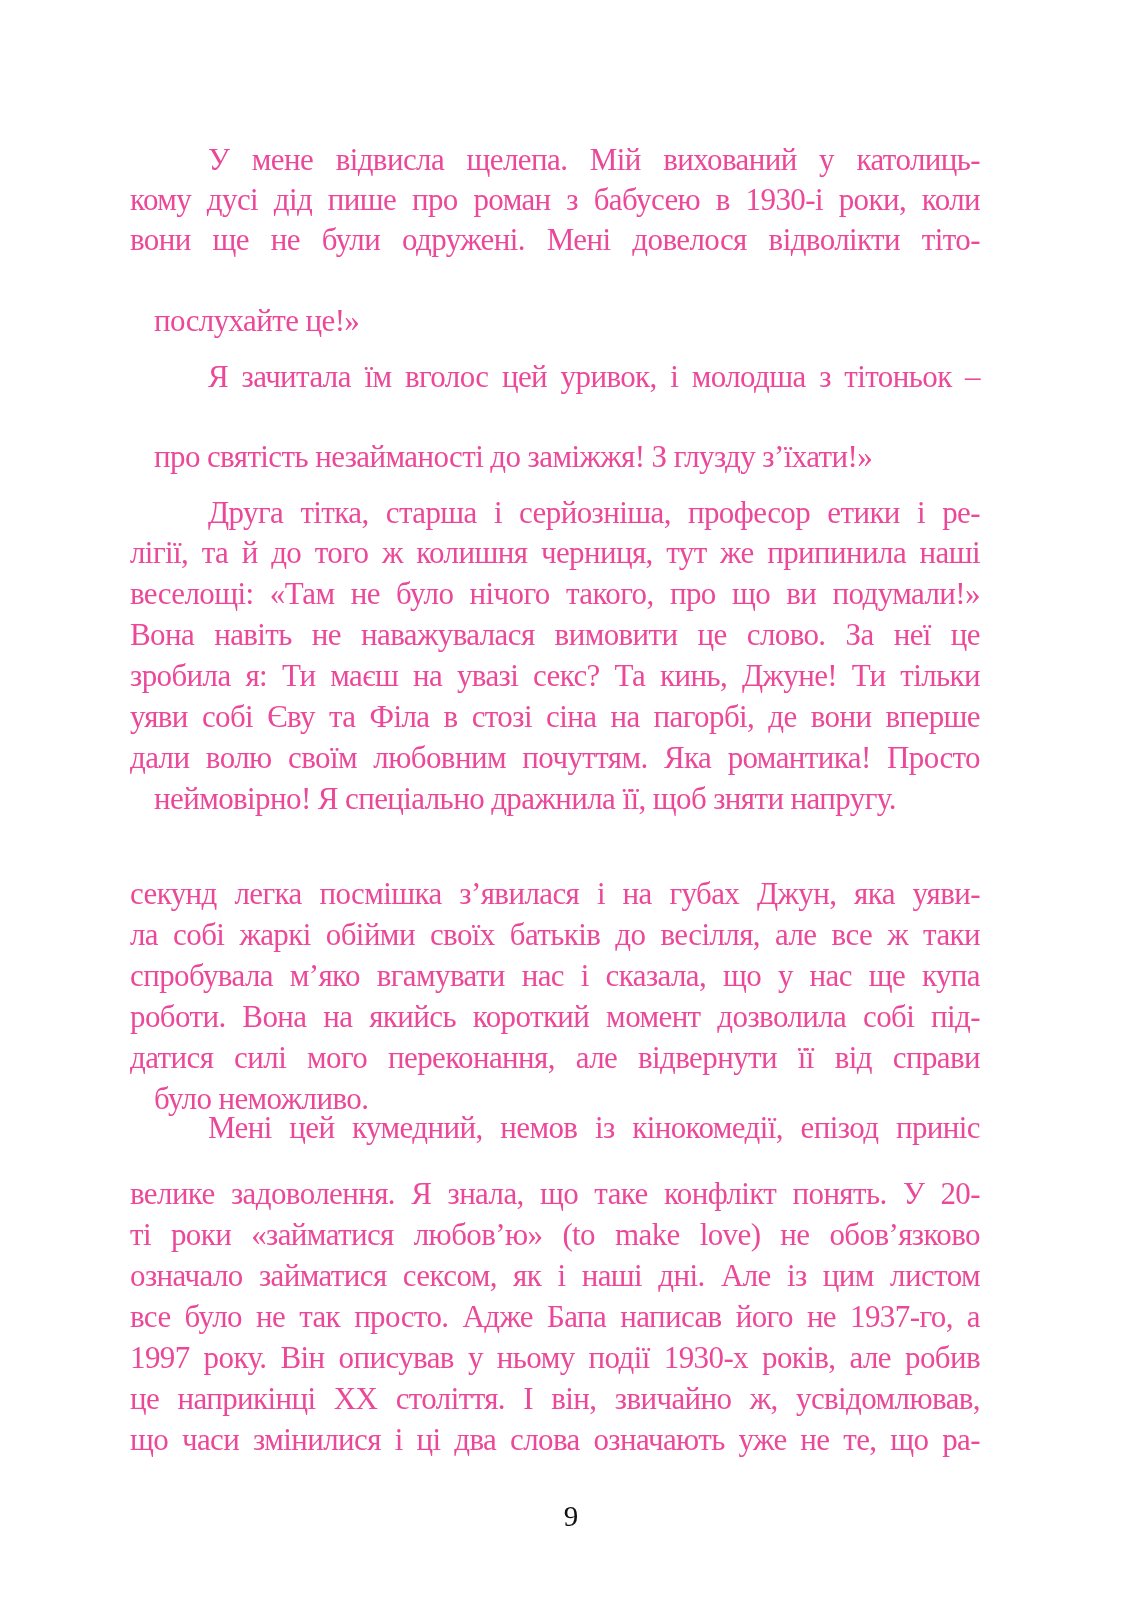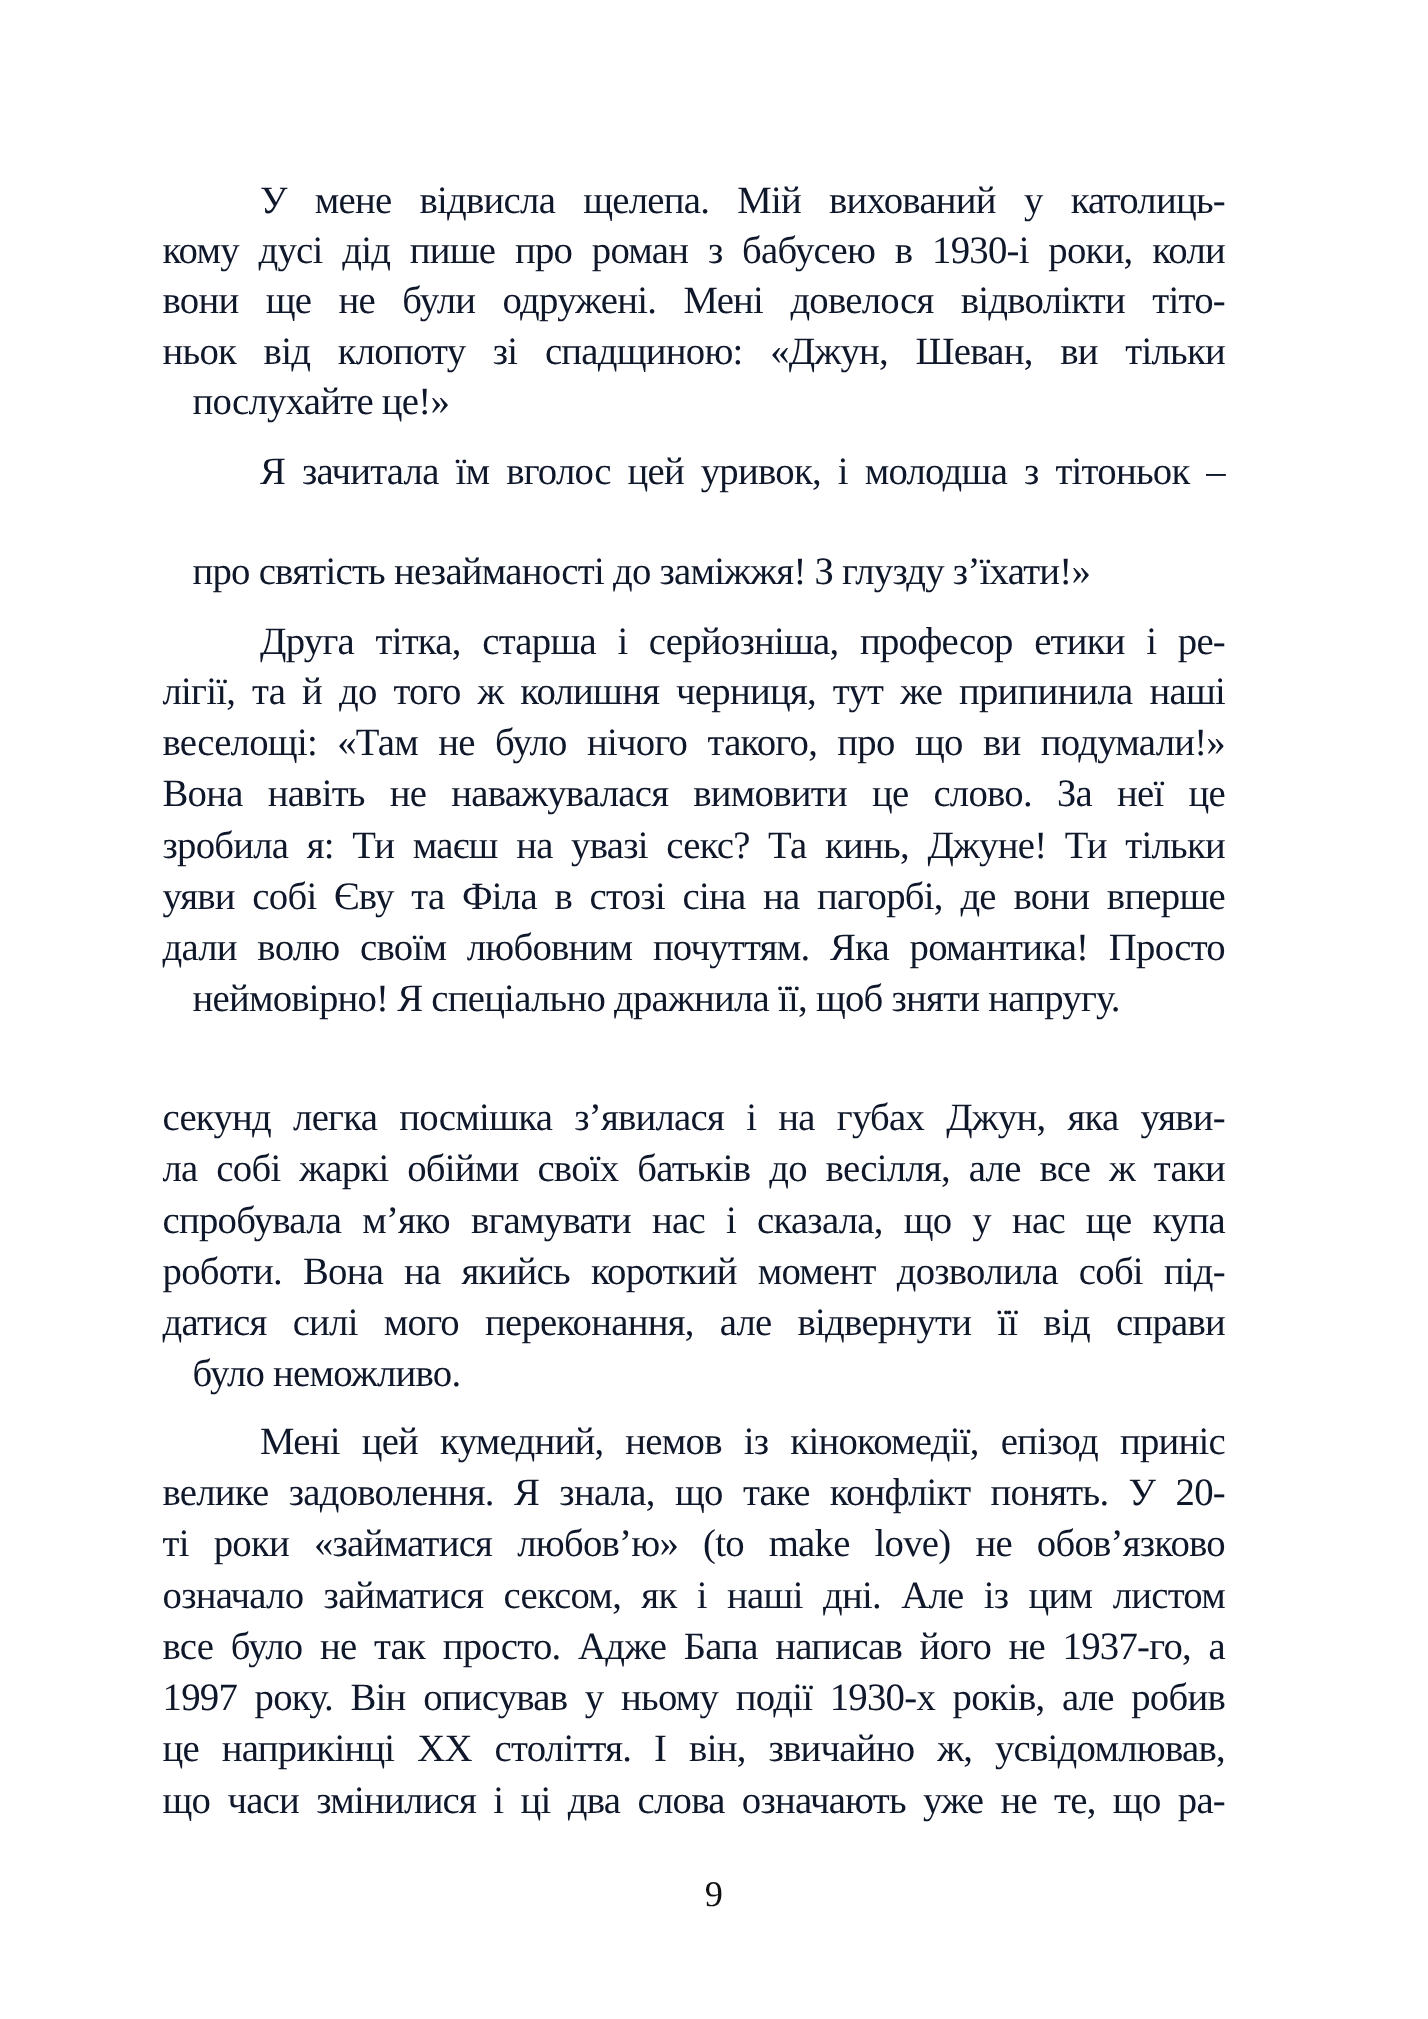--- a/index.html
+++ b/index.html
@@ -1,41 +1,40 @@
 <!DOCTYPE html>
 <html><head>
 <meta charset="utf-8">
 <style>
   html, body { margin:0; padding:0; background:#ffffff; }
   body { width:1142px; height:1615px; position:relative; overflow:hidden; }
   .page { position:absolute; left:0; top:0; width:1142px; height:1615px; background:#fff; }
   .line {
     position:absolute; left:130px; width:850px; height:40px;
     font-family:"Liberation Serif", "DejaVu Serif", serif;
-    font-size:31px; line-height:40px; color:#0f172a;
+    font-size:31px; line-height:40px; color:#ec4899;
     text-align:justify; text-align-last:justify;
     white-space:nowrap; transform-origin:left top;
     letter-spacing:-0.6px; word-spacing:0px;
   }
   .line.indent { left:208px; width:772px; }
   .line.last { text-align-last:left;margin-left:24px; }
   .pagenum {
     position:absolute; left:0; width:1142px; top:1500px; text-align:center;
     font-family:"Liberation Serif", "DejaVu Serif", serif; font-size:29px; color:#111;
   }
 </style>
 </head>
 <body>
 
 <div class="page">
 
   <div class="line indent" style="top:140px">У мене відвисла щелепа. Мій вихований у католиць-</div>
   <div class="line" style="top:180px">кому дусі дід пише про роман з бабусею в 1930-і роки, коли</div>
   <div class="line" style="top:220px">вони ще не були одружені. Мені довелося відволікти тіто-</div>
-  <div class="line" style="top:261px">ньок від клопоту зі спадщиною: «Джун, Шеван, ви тільки</div>
   <div class="line last" style="top:301px">послухайте це!»</div>
 
   <div class="line indent" style="top:357px">Я зачитала їм вголос цей уривок, і молодша з тітоньок –</div>
   <div class="line last" style="top:437px">про святість незайманості до заміжжя! З глузду з’їхати!»</div>
 
   <div class="line indent" style="top:493px">Друга тітка, старша і серйозніша, професор етики і ре-</div>
   <div class="line" style="top:533px">лігії, та й до того ж колишня черниця, тут же припинила наші</div>
   <div class="line" style="top:574px">веселощі: «Там не було нічого такого, про що ви подумали!»</div>
   <div class="line" style="top:615px">Вона навіть не наважувалася вимовити це слово. За неї це</div>
   <div class="line" style="top:656px">зробила я: Ти маєш на увазі секс? Та кинь, Джуне! Ти тільки</div>
@@ -43,21 +42,21 @@
   <div class="line" style="top:738px">дали волю своїм любовним почуттям. Яка романтика! Просто</div>
   <div class="line last" style="top:779px">неймовірно! Я спеціально дражнила її, щоб зняти напругу.</div>
 
   <div class="line" style="top:874px">секунд легка посмішка з’явилася і на губах Джун, яка уяви-</div>
   <div class="line" style="top:915px">ла собі жаркі обійми своїх батьків до весілля, але все ж таки</div>
   <div class="line" style="top:956px">спробувала м’яко вгамувати нас і сказала, що у нас ще купа</div>
   <div class="line" style="top:997px">роботи. Вона на якийсь короткий момент дозволила собі під-</div>
   <div class="line" style="top:1038px">датися силі мого переконання, але відвернути її від справи</div>
   <div class="line last" style="top:1079px">було неможливо.</div>
 
-  <div class="line indent" style="top:1133px">Мені цей кумедний, немов із кінокомедії, епізод приніс</div>
+  <div class="line indent" style="top:1108px">Мені цей кумедний, немов із кінокомедії, епізод приніс</div>
   <div class="line" style="top:1174px">велике задоволення. Я знала, що таке конфлікт понять. У 20-</div>
   <div class="line" style="top:1215px">ті роки «займатися любов’ю» (to make love) не обов’язково</div>
   <div class="line" style="top:1256px">означало займатися сексом, як і наші дні. Але із цим листом</div>
   <div class="line" style="top:1297px">все було не так просто. Адже Бапа написав його не 1937-го, а</div>
   <div class="line" style="top:1338px">1997 року. Він описував у ньому події 1930-х років, але робив</div>
   <div class="line" style="top:1379px">це наприкінці ХХ століття. І він, звичайно ж, усвідомлював,</div>
   <div class="line" style="top:1420px">що часи змінилися і ці два слова означають уже не те, що ра-</div>
 
   <div class="pagenum">9</div>
 </div>

